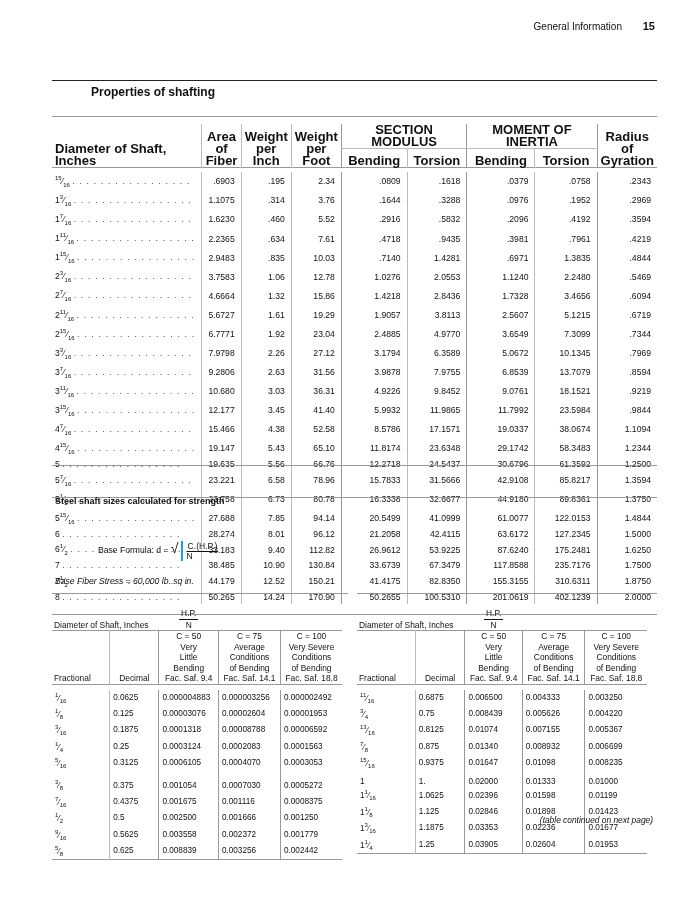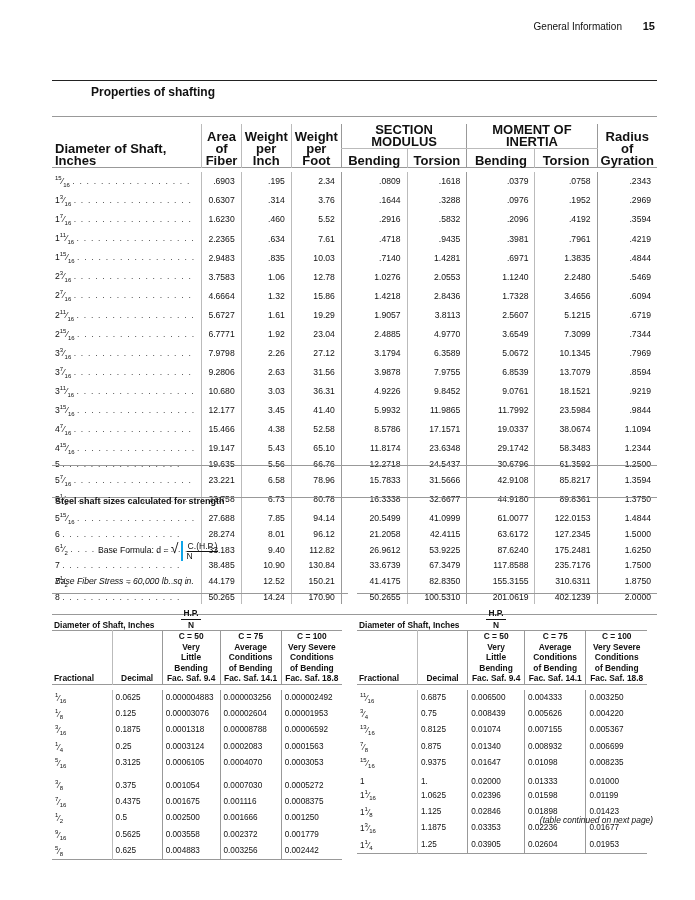--- a/index.html
+++ b/index.html
@@ -18,21 +18,21 @@
   .dots{color:#444;letter-spacing:1.2px;}
   .sec-rule{position:absolute;left:52px;right:38px;border-top:1.5px solid #999;}
   .sub{position:absolute;left:55px;top:496px;font-size:9px;font-weight:bold;text-align:center;}
   .formula{position:absolute;left:98px;top:540px;font-size:8.6px;}
   .frac{display:inline-block;vertical-align:middle;text-align:left;border-left:2px solid #0ea5e9;padding:0 4px;margin-left:2px;}
   .frac .n{border-bottom:1px solid #111;padding:0 1px;}
   .fiber{position:absolute;left:55px;top:576px;font-size:8.6px;font-style:italic;}
   .hp{text-align:center;font-weight:bold;font-size:8.6px;}
   .hp .n{border-bottom:1px solid #111;display:inline-block;padding:0 2px;}
   table.t2{position:absolute;top:600px;width:290px;}
-  table.t2 th{font-weight:bold;font-size:8.4px;line-height:10.5px;vertical-align:bottom;padding:0 2px;}
+  table.t2 th{font-weight:normal;font-size:8.4px;line-height:10.5px;vertical-align:bottom;padding:0 2px;}
   table.t2 td{font-size:8.2px;line-height:10px;padding:0 3px;text-align:left;white-space:nowrap;}
   .cont{position:absolute;right:42px;top:815px;font-size:8.4px;font-style:italic;margin-left:32px;}
   sup,sub{font-size:6px;}
 </style>
 </head>
 <body>
 
 <div class="hdr">
   <span>General Information</span>
   <span class="pg">15</span>
@@ -69,21 +69,21 @@
         <td class="vb">.195</td>
         <td class="vb">2.34</td>
         <td class="vbr">.0809</td>
         <td class="vb">.1618</td>
         <td class="vbr">.0379</td>
         <td class="vb">.0758</td>
         <td class="vbr">.2343</td>
       </tr>
       <tr>
         <td class="dia">1<sup>3</sup>⁄<sub>16</sub> <span class="dots">. . . . . . . . . . . . . . . . .</span></td>
-        <td class="vb">0.6307</td>
+        <td class="vb">1.1075</td>
         <td class="vb">.314</td>
         <td class="vb">3.76</td>
         <td class="vbr">.1644</td>
         <td class="vb">.3288</td>
         <td class="vbr">.0976</td>
         <td class="vb">.1952</td>
         <td class="vbr">.2969</td>
       </tr>
       <tr>
         <td class="dia">1<sup>7</sup>⁄<sub>16</sub> <span class="dots">. . . . . . . . . . . . . . . . .</span></td>
@@ -429,21 +429,21 @@
       <tr>
         <td><sup>9</sup>⁄<sub>16</sub></td>
         <td class="vb">0.5625</td>
         <td class="vbr">0.003558</td>
         <td class="vbr">0.002372</td>
         <td class="vbr">0.001779</td>
       </tr>
       <tr>
         <td><sup>5</sup>⁄<sub>8</sub></td>
         <td class="vb">0.625</td>
-        <td class="vbr">0.004883</td>
+        <td class="vbr">0.008839</td>
         <td class="vbr">0.003256</td>
         <td class="vbr">0.002442</td>
       </tr>
       <tr>
         <td colspan="5" style="border-top:1.5px solid #999;height:2px"></td>
       </tr>
     </tbody>
   </table>
 <table class="t2" id="t2R" style="left:357px">
     <tbody>

